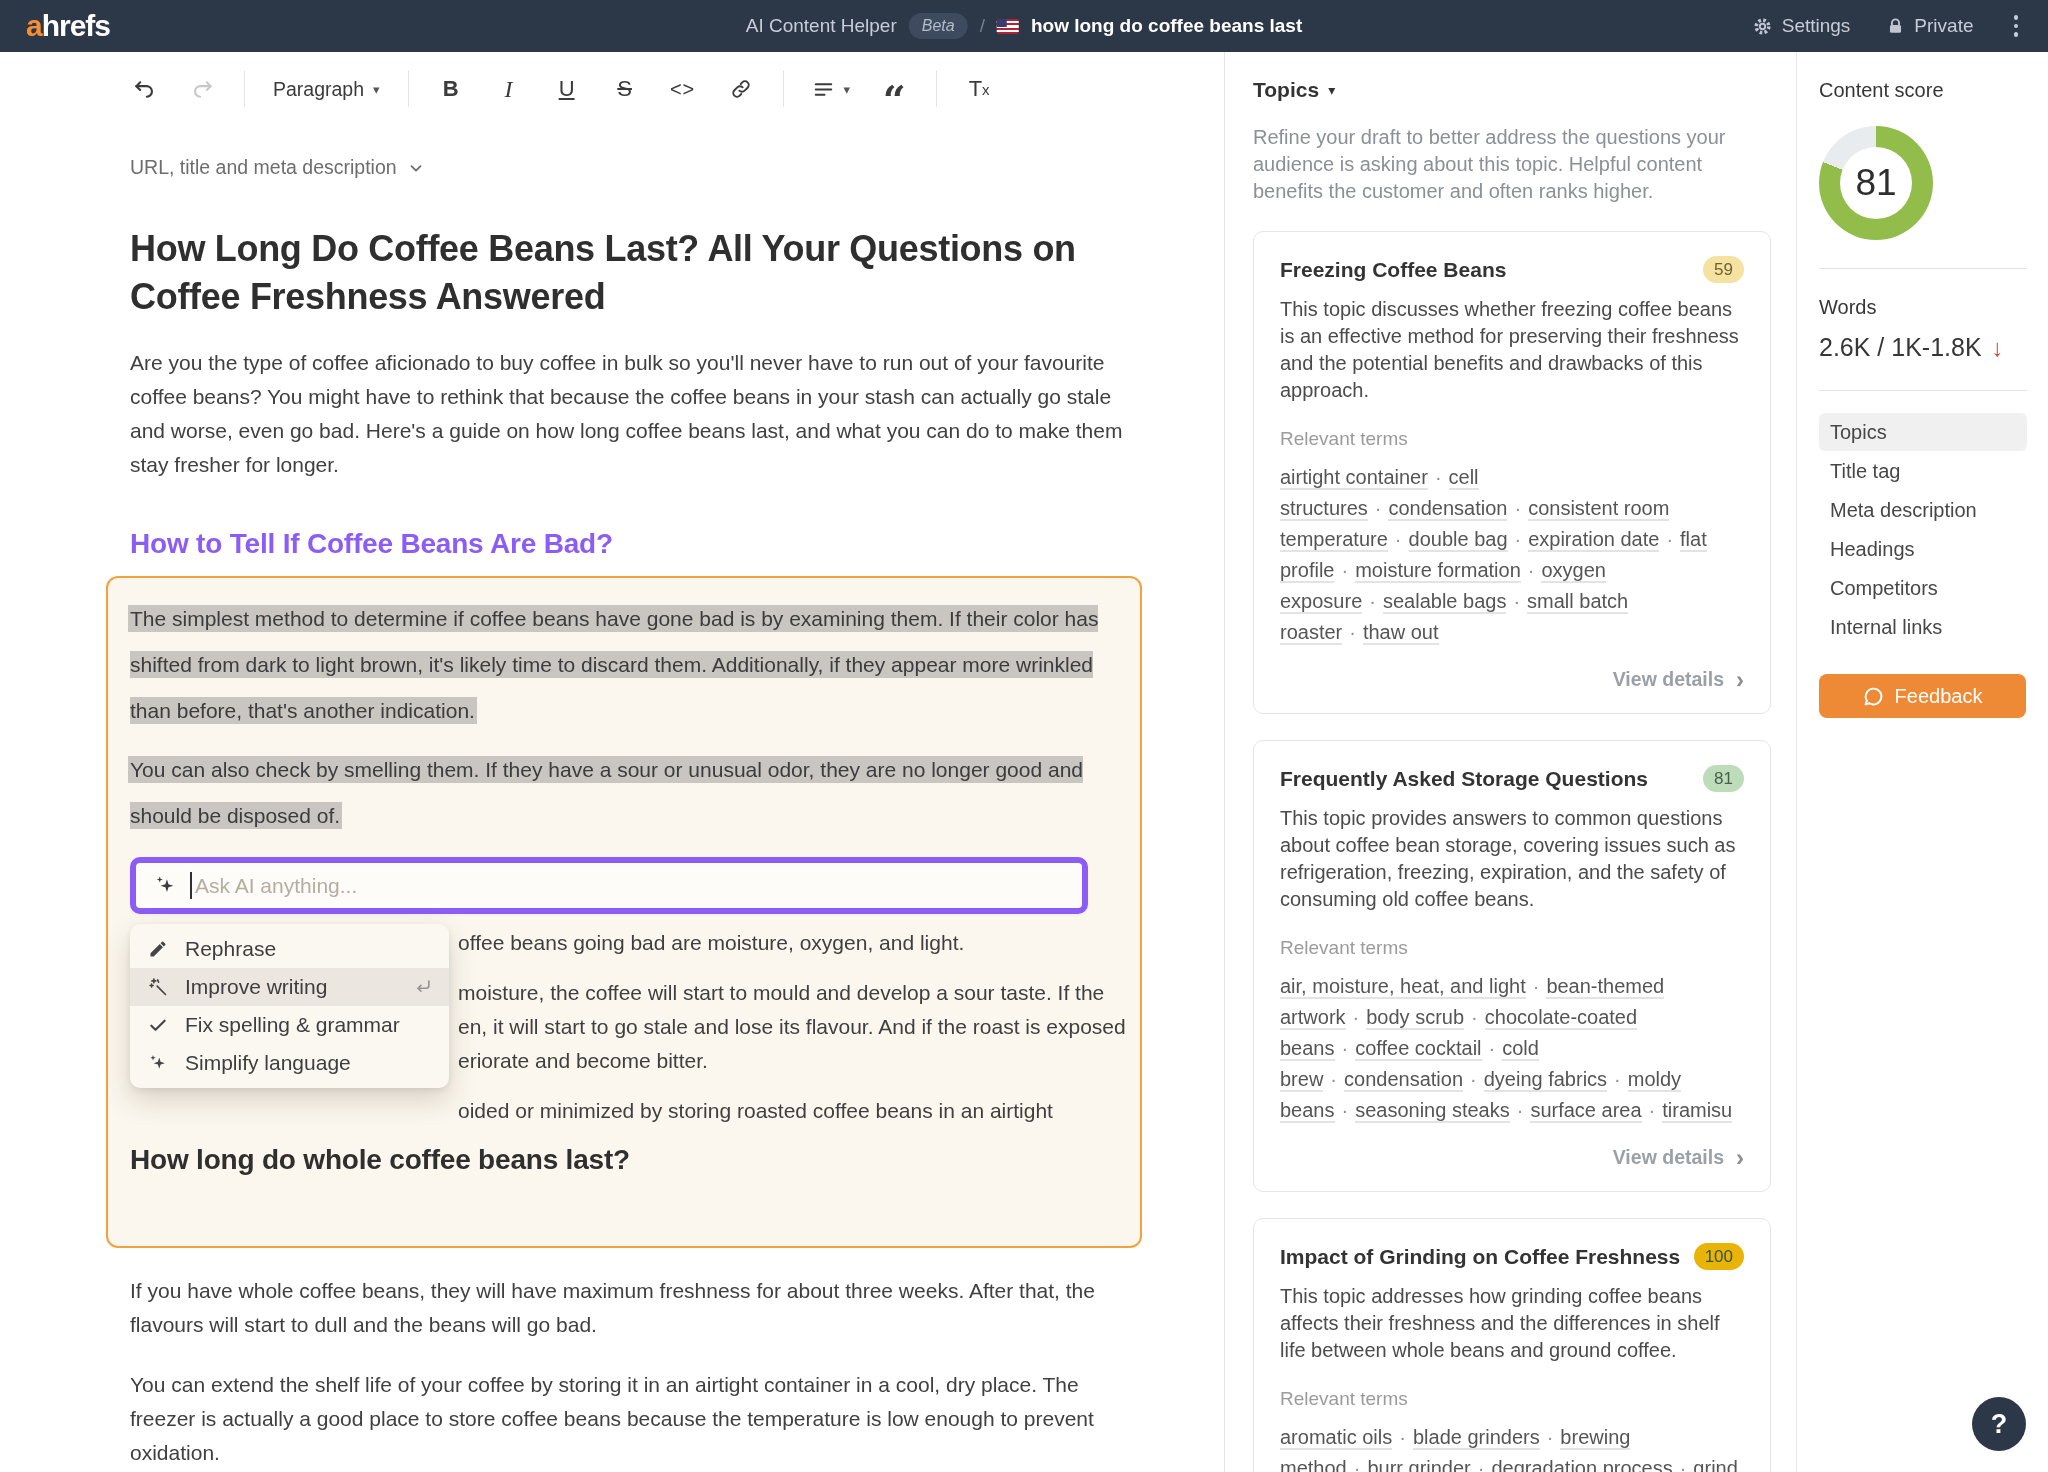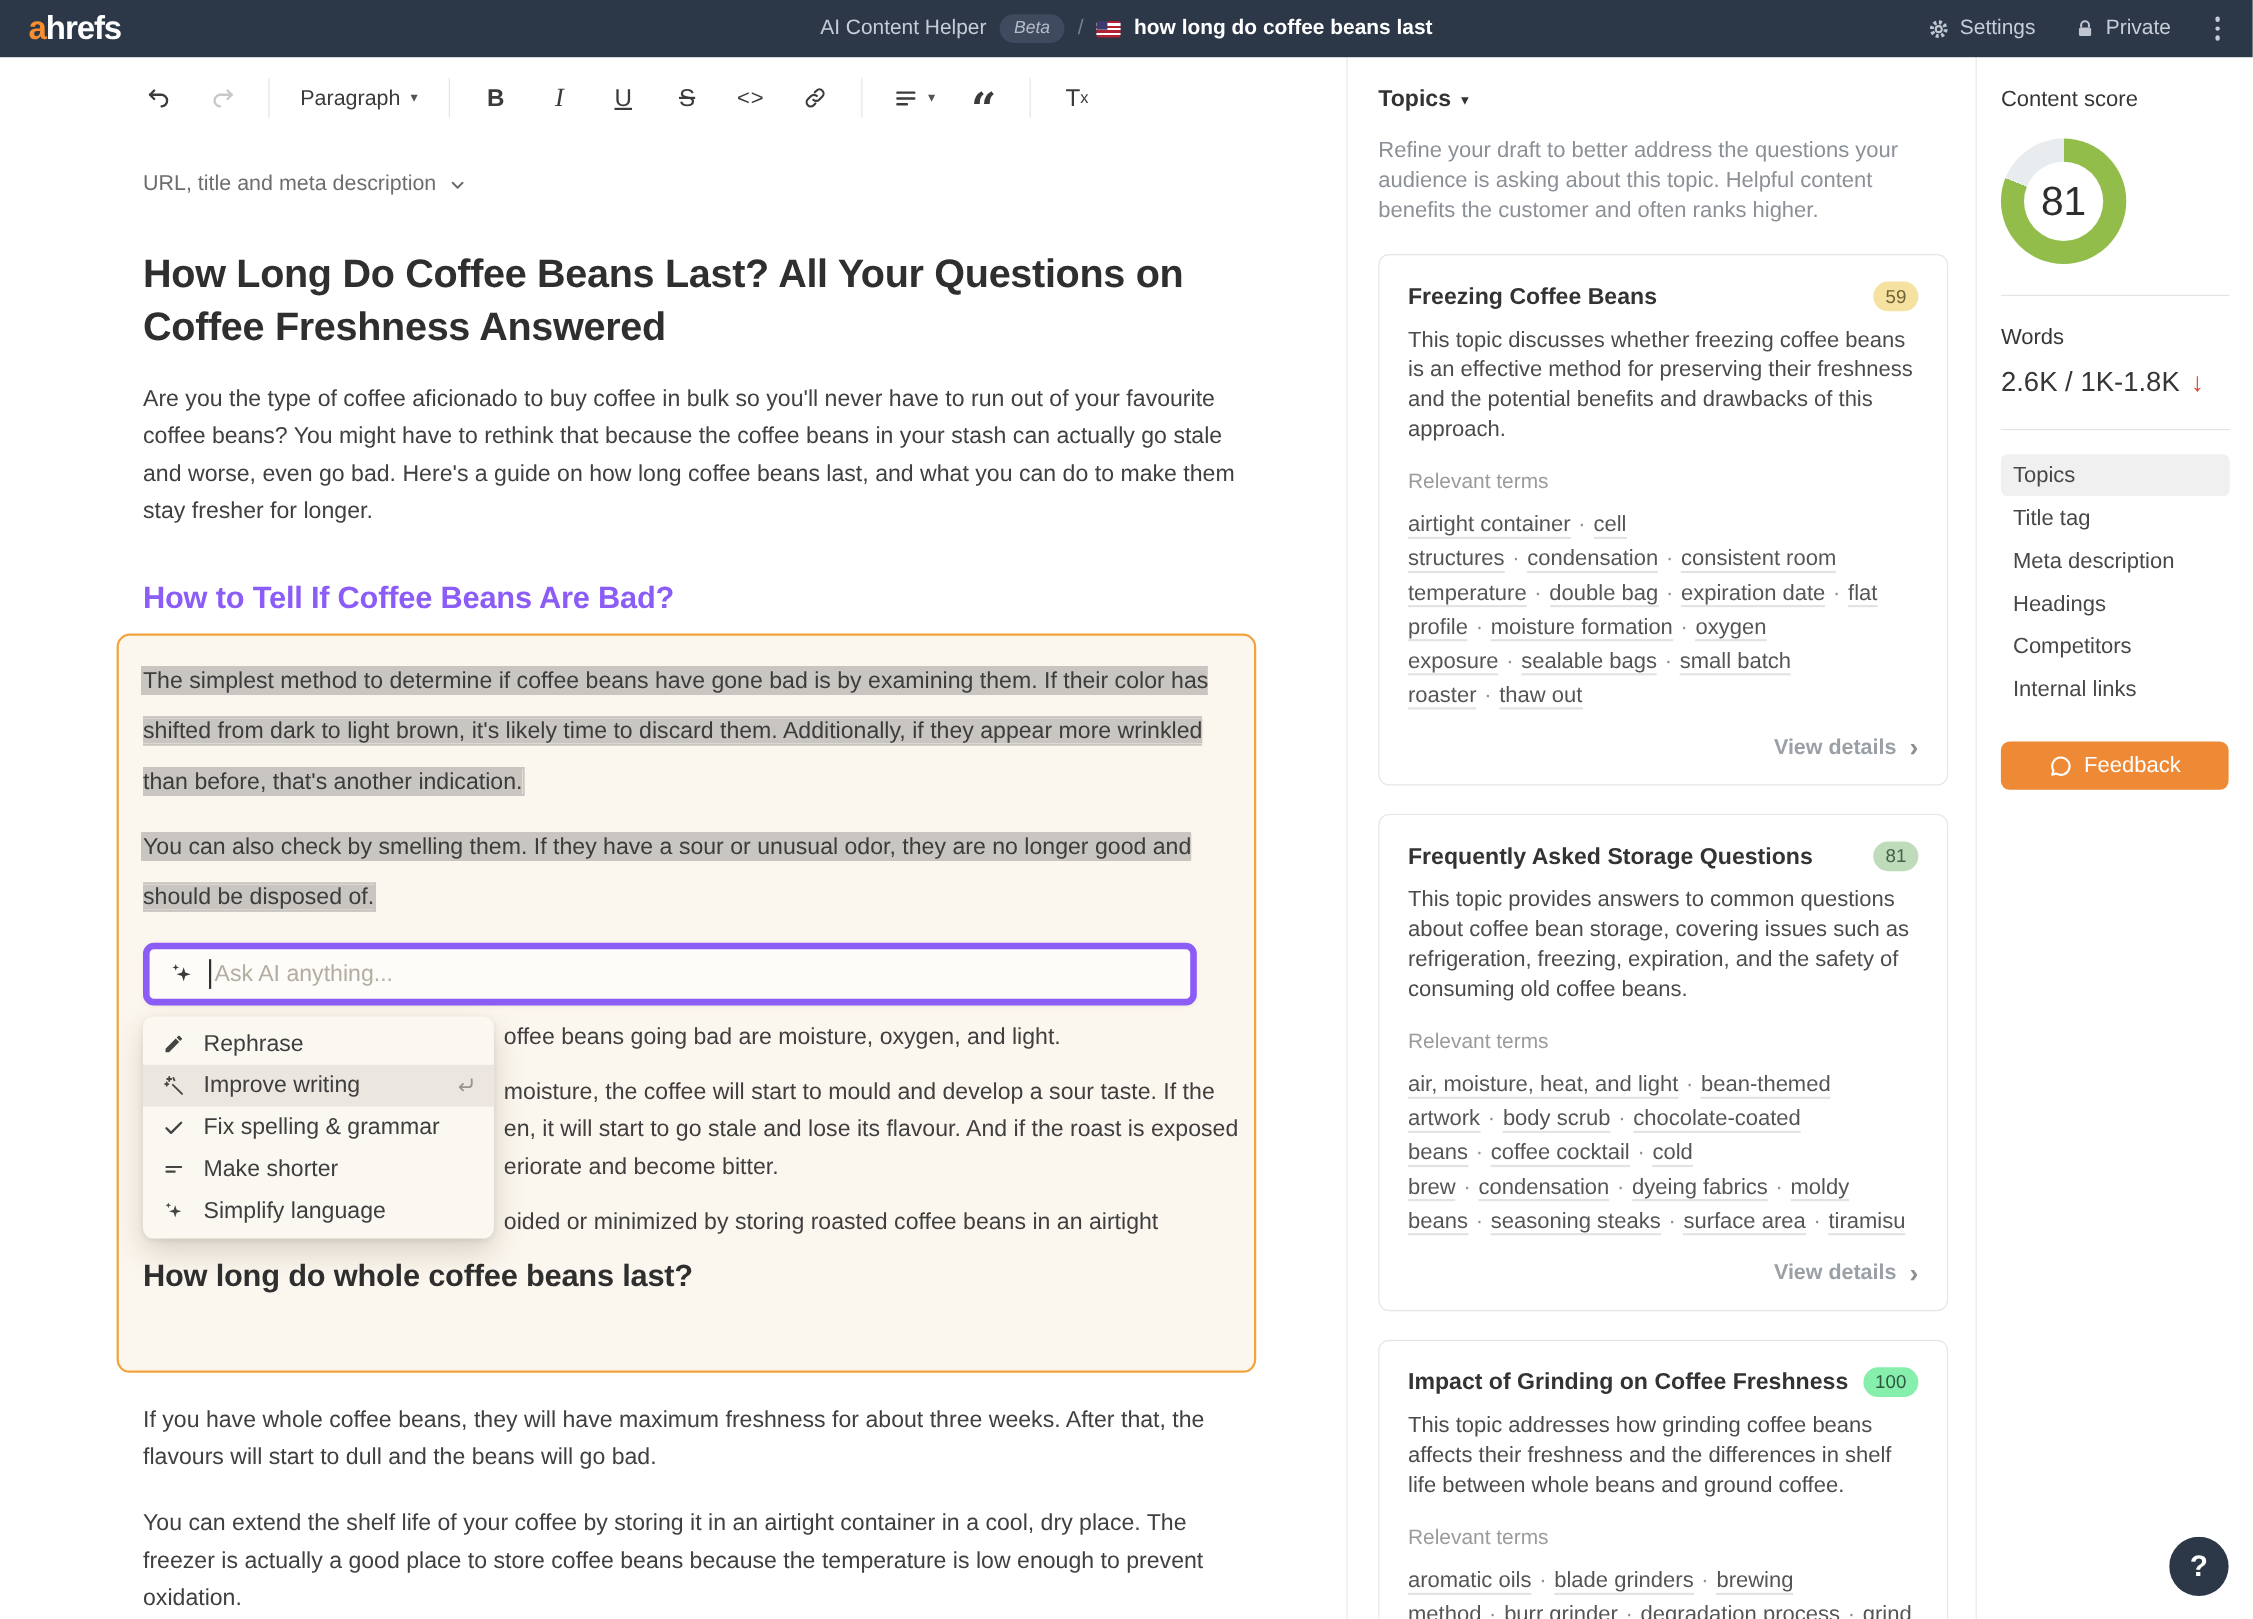--- a/index.html
+++ b/index.html
@@ -87,21 +87,21 @@
   .tp-title { font-size:21px; font-weight:bold; color:#333; }
   .tp-caret { font-size:14px; color:#333; }
   .tp-desc { margin-top:22px; width:505px; font-size:20px; line-height:27px; color:#8b9096; }
   .card { margin-top:26px; border:1px solid #e5e5e5; border-radius:10px; padding:24px 26px 22px 26px; width:518px; }
   .card-head { display:flex; align-items:flex-start; justify-content:space-between; gap:12px; }
   .card-title { font-size:21px; font-weight:bold; color:#333; line-height:27px; }
   .badge { flex:0 0 auto; min-width:40px; height:27px; border-radius:14px; display:flex; align-items:center;
     justify-content:center; font-size:17px; padding:0 11px; }
   .badge.yellow { background:#f5e2a0; color:#6f6233; }
   .badge.green  { background:#bedbba; color:#44624a; }
-  .badge.green2 { background:#86efac; color:#2e5840; }
+  .badge.green2 { background:#eab308; color:#2e5840; }
   .card-desc { margin-top:13px; font-size:20px; line-height:27px; color:#4b4b4b; }
   .terms-label { margin-top:24px; font-size:19px; color:#9b9b9b; }
   .terms { margin-top:12px; font-size:20px; line-height:31px; color:#555; }
   .term { border-bottom:2px solid #e3e3e3; cursor:pointer; }
   .term-sep { color:#8f8f8f; margin:0 7px; }
   .view-row { margin-top:20px; display:flex; justify-content:flex-end; align-items:center; gap:12px;
     color:#9aa0a6; font-size:19.5px; cursor:pointer;font-weight:bold; }
   .view-chev { font-size:24px; color:#8e8e8e; line-height:18px; }
 
   
@@ -274,28 +274,20 @@
                 <div class="mi">
                   <span class="mi-icon">
                     <svg viewBox="0 0 24 24" width="20" height="20" fill="none" stroke="currentColor" stroke-width="2.6" stroke-linecap="round" stroke-linejoin="round">
                       <path d="M4 12.8l5 5L20 6.8"></path>
                     </svg>
                   </span>
                   <span>Fix spelling &amp; grammar</span>
                 </div>
                 <div class="mi">
                   <span class="mi-icon">
-                    <svg viewBox="0 0 24 24" width="20" height="20" stroke="currentColor" stroke-width="2.4" stroke-linecap="round">
-                      <path d="M4 9.5h16M4 14.5h9"></path>
-                    </svg>
-                  </span>
-                  <span>Make shorter</span>
-                </div>
-                <div class="mi">
-                  <span class="mi-icon">
                     <svg viewBox="0 0 24 24" width="20" height="20" fill="currentColor">
                       <path d="M13.5 5.5l1.6 5.1 5.1 1.6-5.1 1.6-1.6 5.1-1.6-5.1-5.1-1.6 5.1-1.6 1.6-5.1z"></path>
                       <path d="M6 2.5l.8 2.4 2.4.8-2.4.8L6 8.9l-.8-2.4-2.4-.8 2.4-.8L6 2.5z"></path>
                     </svg>
                   </span>
                   <span>Simplify language</span>
                 </div>
               </div>
           </div>
         </div>

